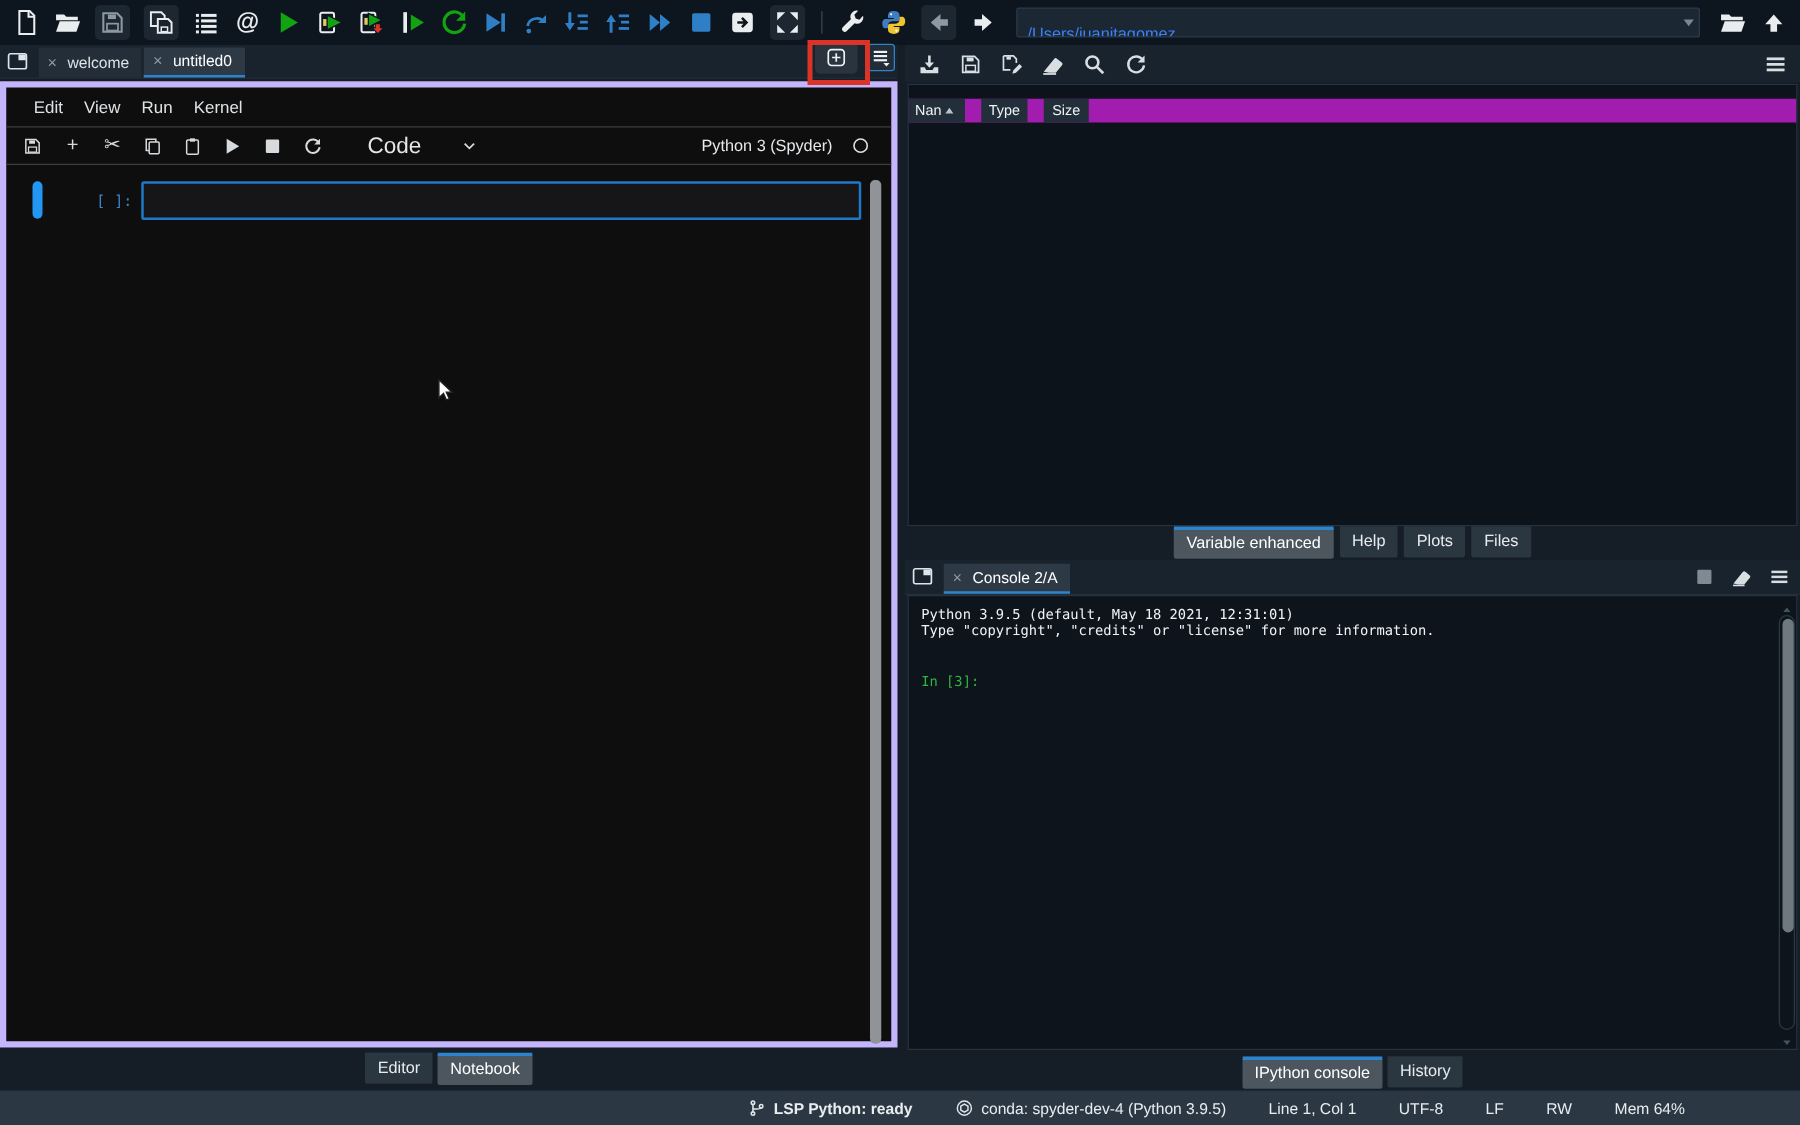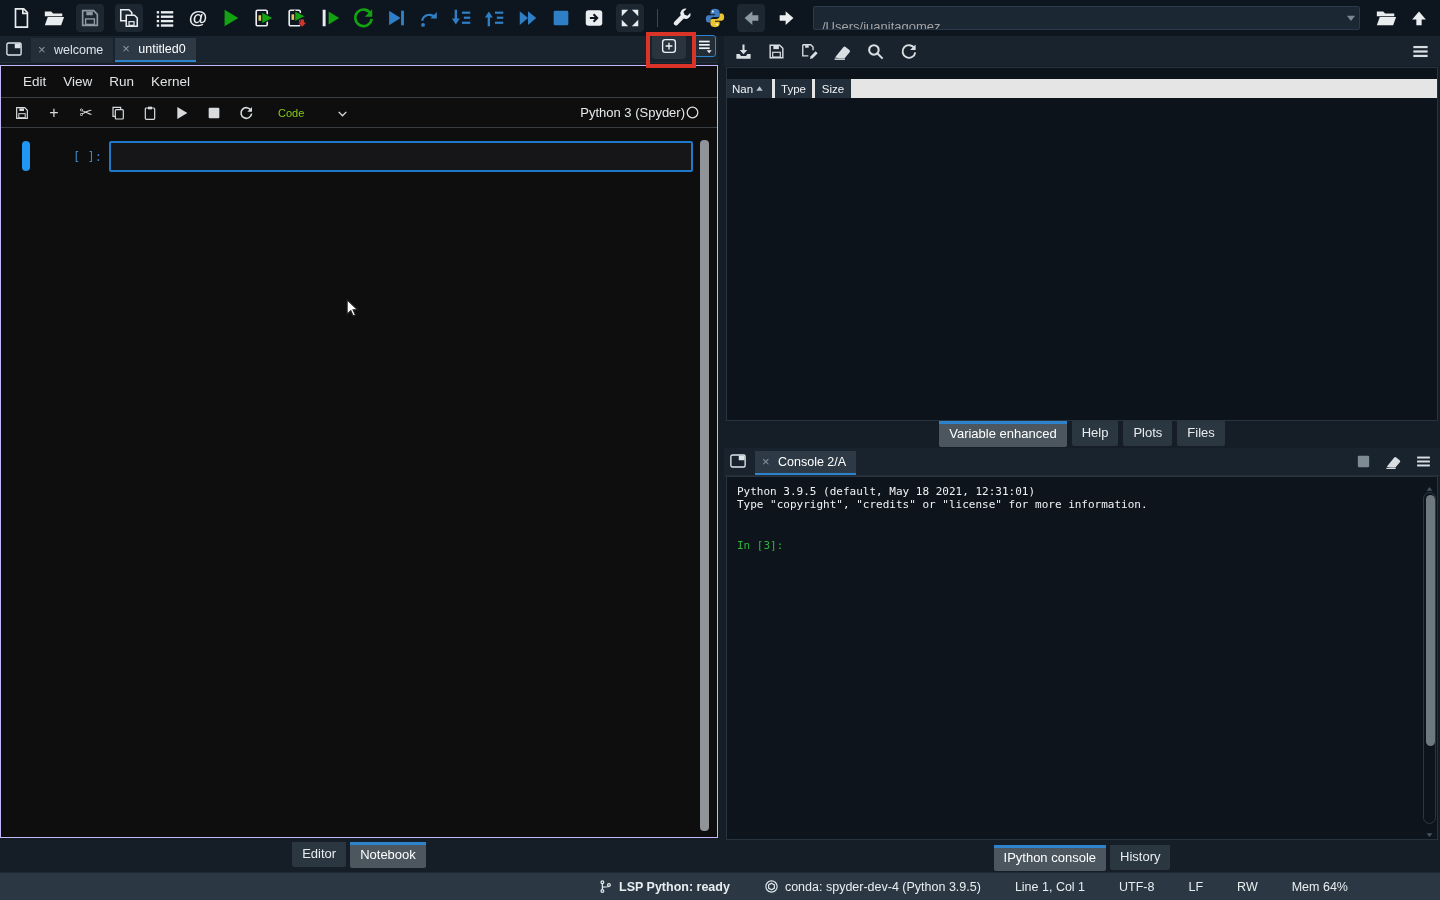--- a/index.html
+++ b/index.html
@@ -12,21 +12,21 @@
     background:#0d151e; display:flex; align-items:center; padding:0 10px; gap:11px; }
   .tbtn { width:22px; height:22px; display:flex; align-items:center; justify-content:center;
     color:#e9edf0; flex:none; }
   .tbtn svg { width:100%; height:100%; display:block; }
   .tbtn .txtic { font-size:19px; font-weight:bold; line-height:22px; }
   .boxed { background:#1d2731; border-radius:4px; padding:3px; width:28px; height:28px; }
   .ic-green { color:#12a212; } .ic-blue { color:#2e7fc6; } .ic-dim { color:#8d99a2; }
   .tool-sep { width:1px; height:18px; background:#3a4854; flex:none; margin:0 2px; }
   .path-wrap { position:relative; flex:1; height:24px; margin:0 4px; }
   .path-input { width:100%; height:24px; background:#1c2734; border:1px solid #2b3a4a;
-    border-radius:2px; color:#a3a3a3; font-size:13px; padding:16px 20px 0 8px; outline:none;
+    border-radius:2px; color:#3b82f6; font-size:13px; padding:16px 20px 0 8px; outline:none;
     font-family:"Liberation Sans", sans-serif; }
   .path-drop { position:absolute; right:2px; top:5px; width:14px; height:14px; color:#7a8794; }
   .path-drop svg{ width:100%; height:100%; }
 
   
   .left-panel { position:absolute; left:0; top:36px; width:718px; height:836px; }
   .right-panel { position:absolute; left:724px; top:36px; width:716px; height:836px; }
 
   
   .tabbar { height:27px; background:#19232d; display:flex; align-items:flex-end;
@@ -41,34 +41,34 @@
     padding-right:2px; margin-bottom:3px; }
   .newnb-btn { width:34px; height:26px; background:#2a343f; border-radius:4px;
     display:flex; align-items:center; justify-content:center; color:#eef2f5; }
   .newnb-btn svg { width:18px; height:18px; }
   .tabmenu-btn { width:22px; height:22px; background:#222d38; border:1.5px solid #2e84cc;
     border-radius:3px; display:flex; align-items:center; justify-content:center; color:#eef2f5; }
   .tabmenu-btn svg { width:16px; height:16px; }
 
   
   .notebook { position:absolute; left:0; top:29px; width:718px; height:773px;
-    background:#0e0e0e; border:1px solid #c4b5fd; }
+    background:#0e0e0e; border:5px solid #c4b5fd; }
   .nb-menubar { height:32px; display:flex; align-items:center; gap:17px; padding-left:22px;
     border-bottom:1px solid #3a3f44; }
   .nb-menu { color:#dfe3e6; font-size:13.5px; }
   .nb-toolbar { height:30px; display:flex; align-items:center; gap:16px; padding:0 13px;
     border-bottom:1px solid #3a3f44; }
   .nbtn { width:16px; height:16px; color:#d7dbde; display:flex; align-items:center;
     justify-content:center; flex:none; }
   .nbtn svg { width:100%; height:100%; }
   .nbtn .txtic { font-size:16px; line-height:16px; }
-  .celltype { color:#84cc16; font-size:11px; margin-left:8px; }
+  .celltype { color:#e5e5e5; font-size:18px; margin-left:20px; }
   .nb-chev { width:13px; height:13px; color:#d7dbde; margin-left:16px; }
   .nb-chev svg { width:100%; height:100%; }
-  .nb-right { margin-left:auto; display:flex; align-items:center; padding-right:4px; }
+  .nb-right { margin-left:auto; display:flex; align-items:center; gap:15px; padding-right:4px; }
   .kernel-name { color:#e6eaed; font-size:13px; }
   .kernel-ind { width:15px; height:15px; color:#dfe3e6; }
   .kernel-ind svg { width:100%; height:100%; }
   .nb-content { position:relative; height:709px; }
   .cell-row { display:flex; align-items:flex-start; padding-top:13px; }
   .cell-bar { width:8px; height:30px; border-radius:4px; background:#2196f3;
     margin-left:21px; flex:none; }
   .cell-prompt { font-family:"DejaVu Sans Mono", monospace; font-size:12px; color:#3d85c6;
     margin:9px 0 0 43px; flex:none; }
   .cell-input { flex:1; height:31px; margin:0 24px 0 7px; background:#161618;
@@ -86,22 +86,22 @@
   .btab.active { background:#4b565e; border-top:3px solid #2e84cc; color:#fff; padding-top:2px; }
 
   
   .rp-toolbar { position:absolute; left:0; top:0; width:100%; height:30px; background:#19232d;
     display:flex; align-items:center; gap:14px; padding:0 10px; }
   .rbtn { width:19px; height:19px; color:#d9dee2; flex:none; }
   .rbtn svg { width:100%; height:100%; }
   .rp-menu-right { margin-left:auto; }
   .ve-body { position:absolute; left:2px; top:31px; width:712px; height:354px;
     background:#0c131b; border:1px solid #27333f; padding-top:11px; }
-  .ve-header { display:grid; grid-template-columns:45px 37px 36px 1fr; column-gap:3px;
-    background:#e5e5e5; height:19px; }
+  .ve-header { display:grid; grid-template-columns:45px 37px 36px 1fr; column-gap:13px;
+    background:#a21caf; height:19px; }
   .ve-cell { background:#222e39; color:#f0f3f6; font-size:11.5px; display:flex;
     align-items:center; justify-content:center; }
   .ve-cell.first { justify-content:flex-start; padding-left:5px; gap:1px; }
   .sort-ico { width:11px; height:11px; color:#b9c3cb; }
   .sort-ico svg { width:100%; height:100%; }
   .rp-tabs { position:absolute; left:0; top:385px; width:100%; height:26px;
     display:flex; justify-content:center; align-items:flex-start; gap:5px; }
 
   
   .console-tabbar { position:absolute; left:0; top:412px; width:100%; height:28px;

